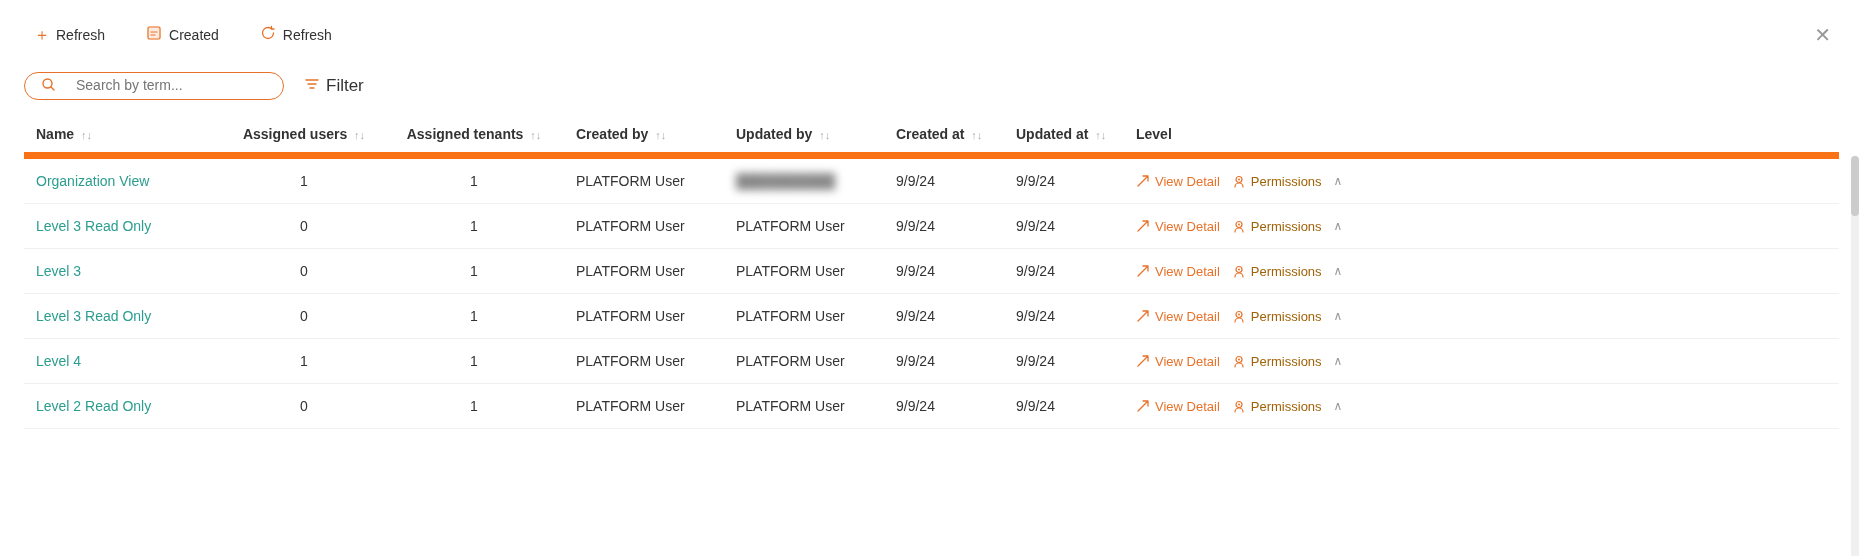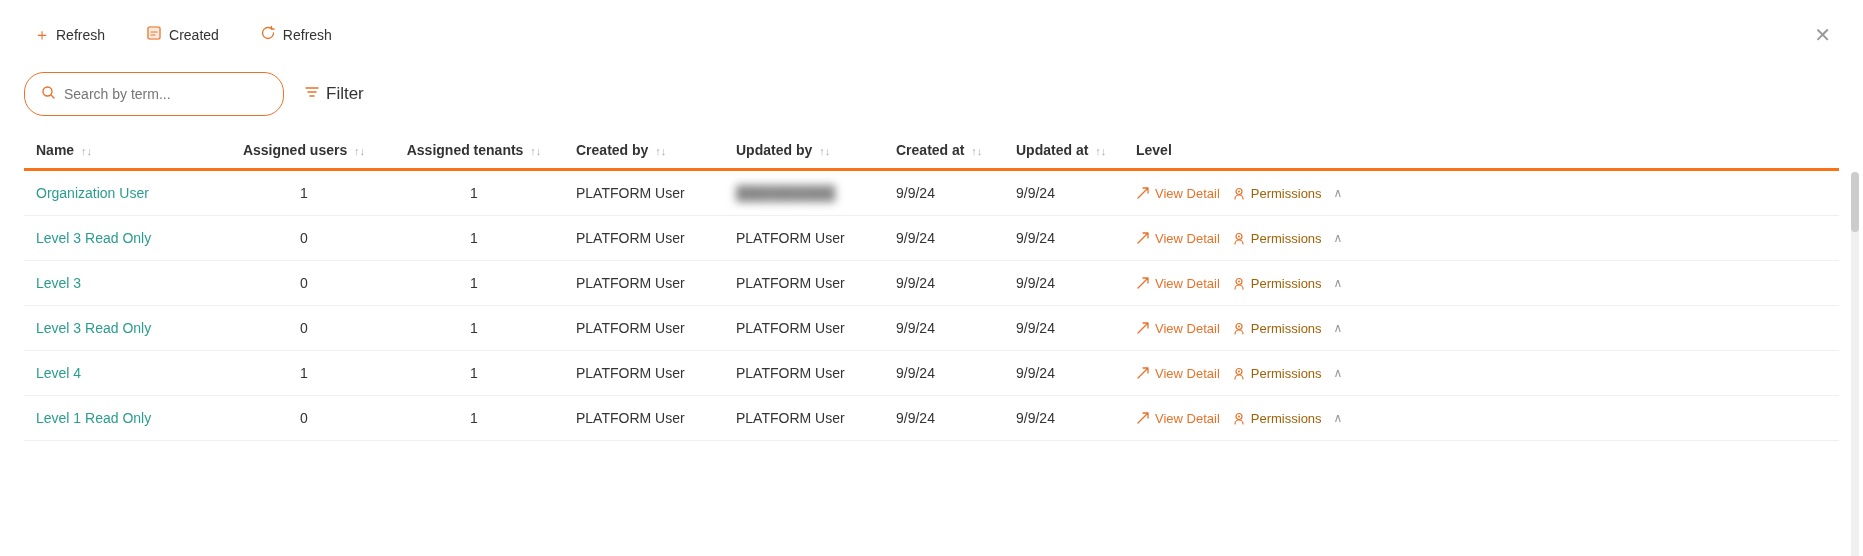--- a/index.html
+++ b/index.html
@@ -52,25 +52,25 @@
 
     .search-filter-row {
       display: flex;
       align-items: center;
       gap: 20px;
       padding: 8px 24px 16px;
     }
 
     .search-box {
       display: flex;
-      align-items: center;
-      gap: 8px;
+      align-items: flex-start;
+      gap: 20px;
       border: 1.5px solid #e8722a;
       border-radius: 20px;
-      padding: 12px 16px;
+      padding: 4px 16px;
       width: 260px;
     }
 
     .search-box .search-icon {
       color: #e8722a;
       font-size: 15px;
     }
 
     .search-box input {
       border: none;
@@ -103,21 +103,21 @@
       width: 100%;
       border-collapse: collapse;
     }
 
     thead tr th {
       text-align: left;
       padding: 10px 12px;
       font-weight: 600;
       color: #333;
       font-size: 14px;
-      border-bottom: 3px solid #f97316;
+      border-bottom: 7px solid #f97316;
       white-space: nowrap;
     }
 
     thead tr th .sort-icon {
       color: #aaa;
       font-size: 11px;
       margin-left: 3px;
     }
 
     tbody tr {
@@ -280,21 +280,21 @@
           Created at <span class="sort-icon">↑↓</span>
         </th>
         <th class="col-updatedat">
           Updated at <span class="sort-icon">↑↓</span>
         </th>
         <th class="col-action">Level</th>
       </tr>
     </thead>
     <tbody id="table-body">
     <tr>
-          <td class="name-cell col-name">Organization User</td>
+          <td class="name-cell col-name">Organization View</td>
           <td class="col-users">1</td>
           <td class="col-tenants">1</td>
           <td class="col-createdby">PLATFORM User</td>
           <td class="col-updatedby"><span class="blurred">██████████</span></td>
           <td class="col-createdat">9/9/24</td>
           <td class="col-updatedat">9/9/24</td>
           <td class="col-action">
             <div class="action-cell">
               <button class="view-detail-btn"><svg width="14" height="14" viewBox="0 0 14 14" fill="none">
                   <path d="M2 12L12 2M12 2H7M12 2V7" stroke="#e8722a" stroke-width="1.3" stroke-linecap="round" stroke-linejoin="round"></path>
@@ -390,21 +390,21 @@
               <button class="permissions-btn"><svg width="14" height="14" viewBox="0 0 14 14" fill="none">
                   <circle cx="7" cy="5.5" r="3" stroke="#e8722a" stroke-width="1.2" fill="none"></circle>
                   <circle cx="7" cy="5.5" r="1" fill="#e8722a"></circle>
                   <path d="M3 13c0-2.21 1.79-4 4-4s4 1.79 4 4" stroke="#e8722a" stroke-width="1.2" stroke-linecap="round" fill="none"></path>
                 </svg> Permissions</button>
               <span class="chevron-icon">∧</span>
             </div>
           </td>
         </tr>
         <tr>
-          <td class="name-cell col-name">Level 1 Read Only</td>
+          <td class="name-cell col-name">Level 2 Read Only</td>
           <td class="col-users">0</td>
           <td class="col-tenants">1</td>
           <td class="col-createdby">PLATFORM User</td>
           <td class="col-updatedby">PLATFORM User</td>
           <td class="col-createdat">9/9/24</td>
           <td class="col-updatedat">9/9/24</td>
           <td class="col-action">
             <div class="action-cell">
               <button class="view-detail-btn"><svg width="14" height="14" viewBox="0 0 14 14" fill="none">
                   <path d="M2 12L12 2M12 2H7M12 2V7" stroke="#e8722a" stroke-width="1.3" stroke-linecap="round" stroke-linejoin="round"></path>

